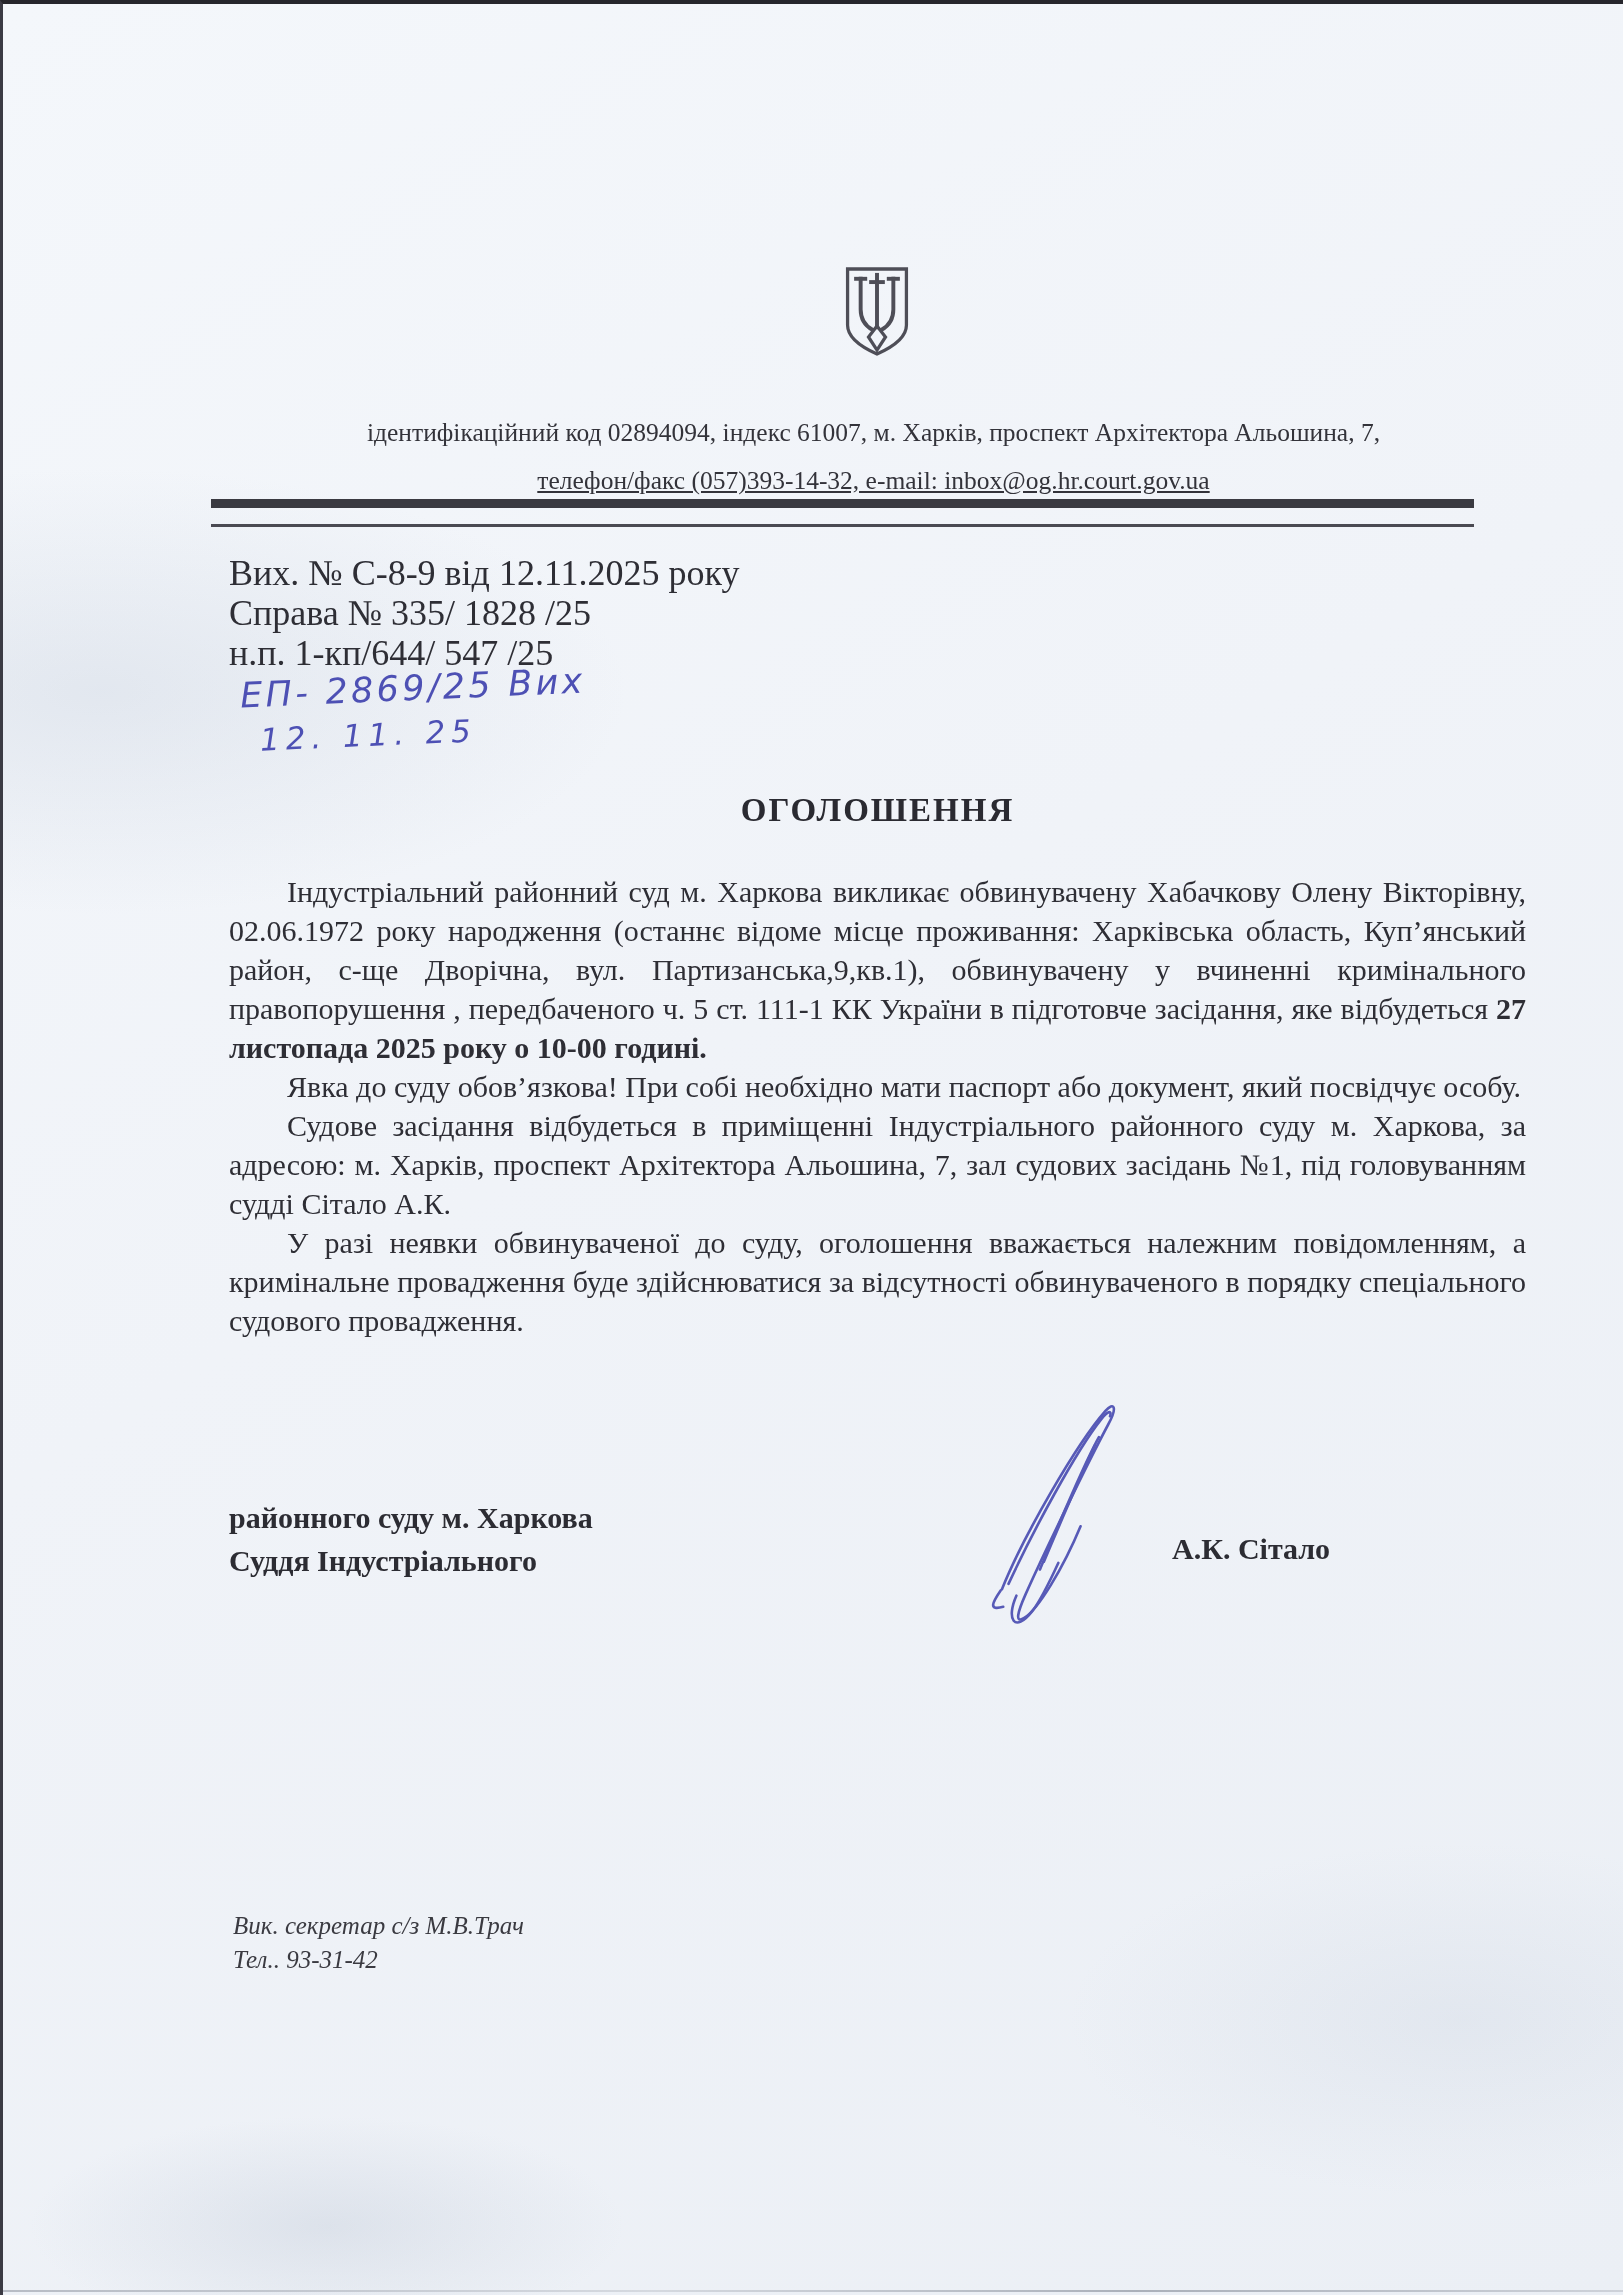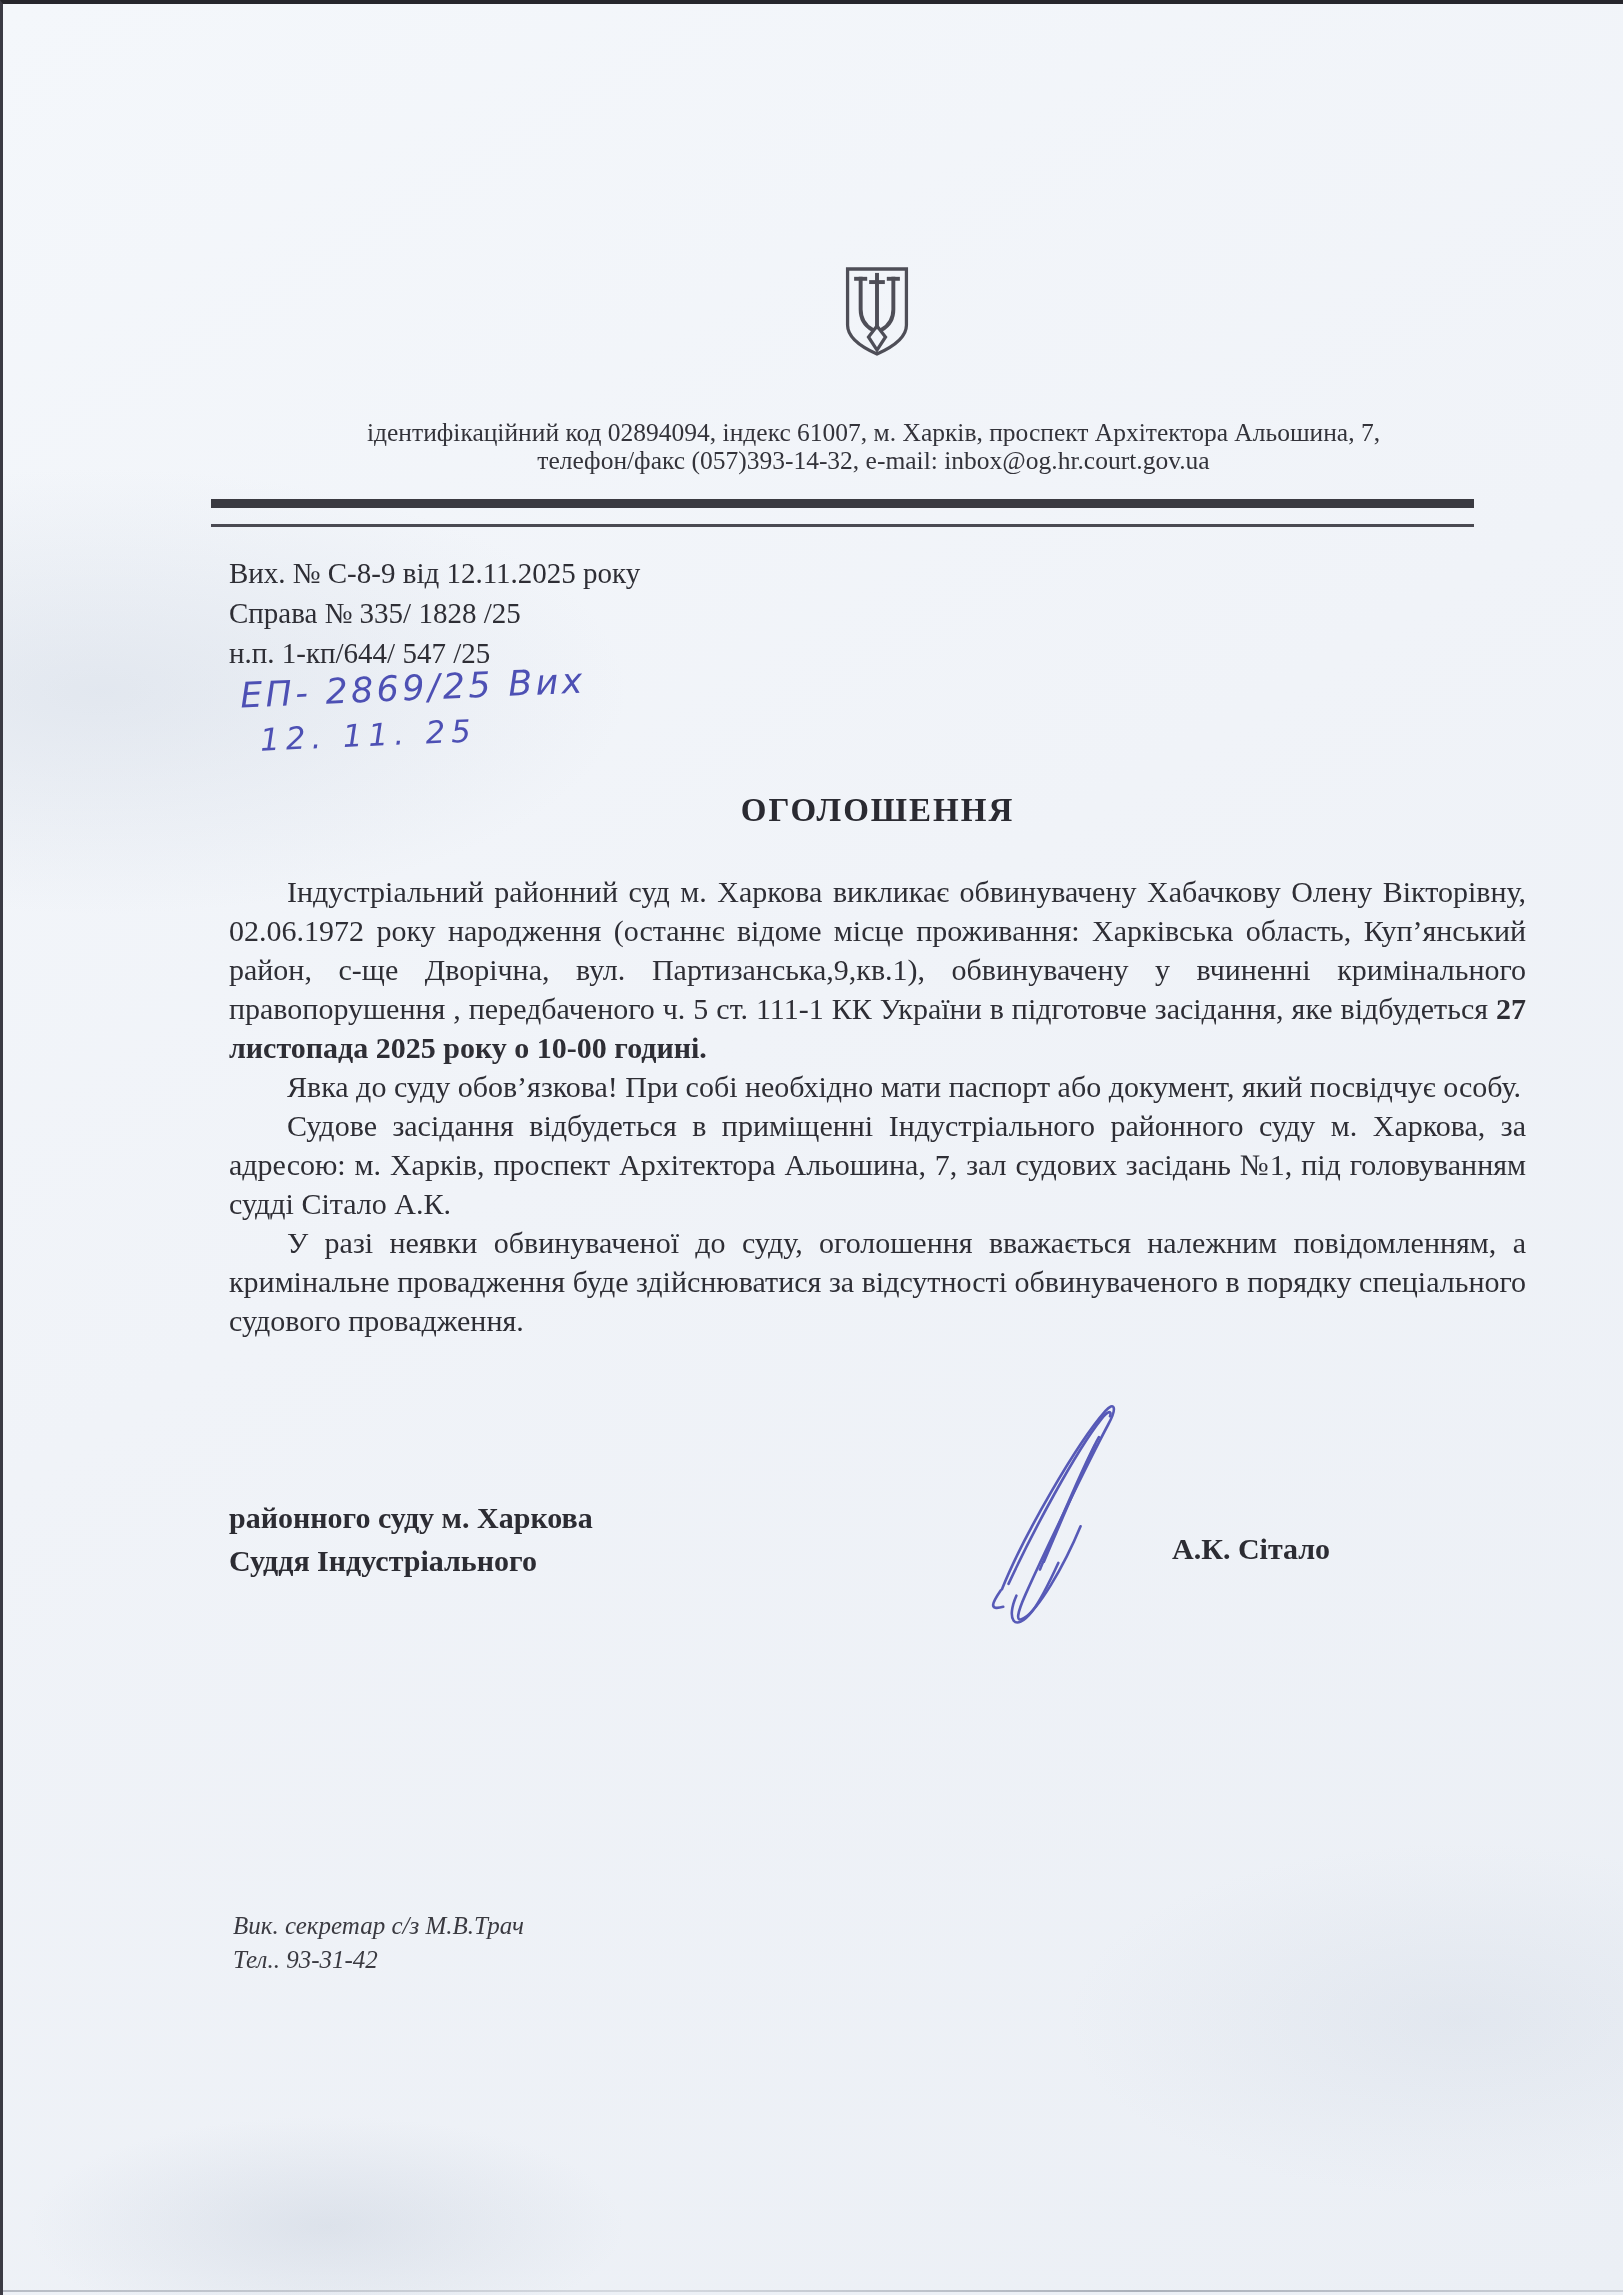--- a/index.html
+++ b/index.html
@@ -27,25 +27,25 @@
     opacity:.8;
   }
   .hdr-center{position:absolute;left:157px;width:1427px;text-align:center;}
   .emblem{position:absolute;left:840px;top:261px;width:68px;height:93px;}
   .court-name{
     top:364px;font-size:35px;letter-spacing:4.6px;font-weight:600;
     color:#34343b;white-space:nowrap;
   }
   .court-info{font-size:25.5px;color:#33333a;white-space:nowrap;}
   .info1{top:414px;text-align:center;}
-  .info2{top:442px;}
+  .info2{top:462px;text-decoration:underline;}
   .rule{position:absolute;left:208px;width:1263px;background:#3a3a41;}
   .rule-thick{top:495px;height:8.5px;}
   .rule-thin{top:520px;height:2.6px;background:#4a4a52;}
-  .refs{position:absolute;left:226px;top:549px;font-size:29px;line-height:40px;color:#2e2e35;}
+  .refs{position:absolute;left:226px;top:549px;font-size:36px;line-height:40px;color:#2e2e35;}
   .handwrite{
     position:absolute;color:#4d50b4;font-family:"DejaVu Sans",sans-serif;
     font-style:italic;transform:rotate(-2.5deg);letter-spacing:3.3px;
   }
   .hw1{left:237px;top:664px;font-size:35px;}
   .hw2{left:257px;top:713px;font-size:31px;letter-spacing:5.9px;}
   .doc-title{
     position:absolute;left:226px;width:1297px;top:766px;text-align:center;
     font-size:33px;font-weight:bold;letter-spacing:2px;color:#2a2a31;
   }

